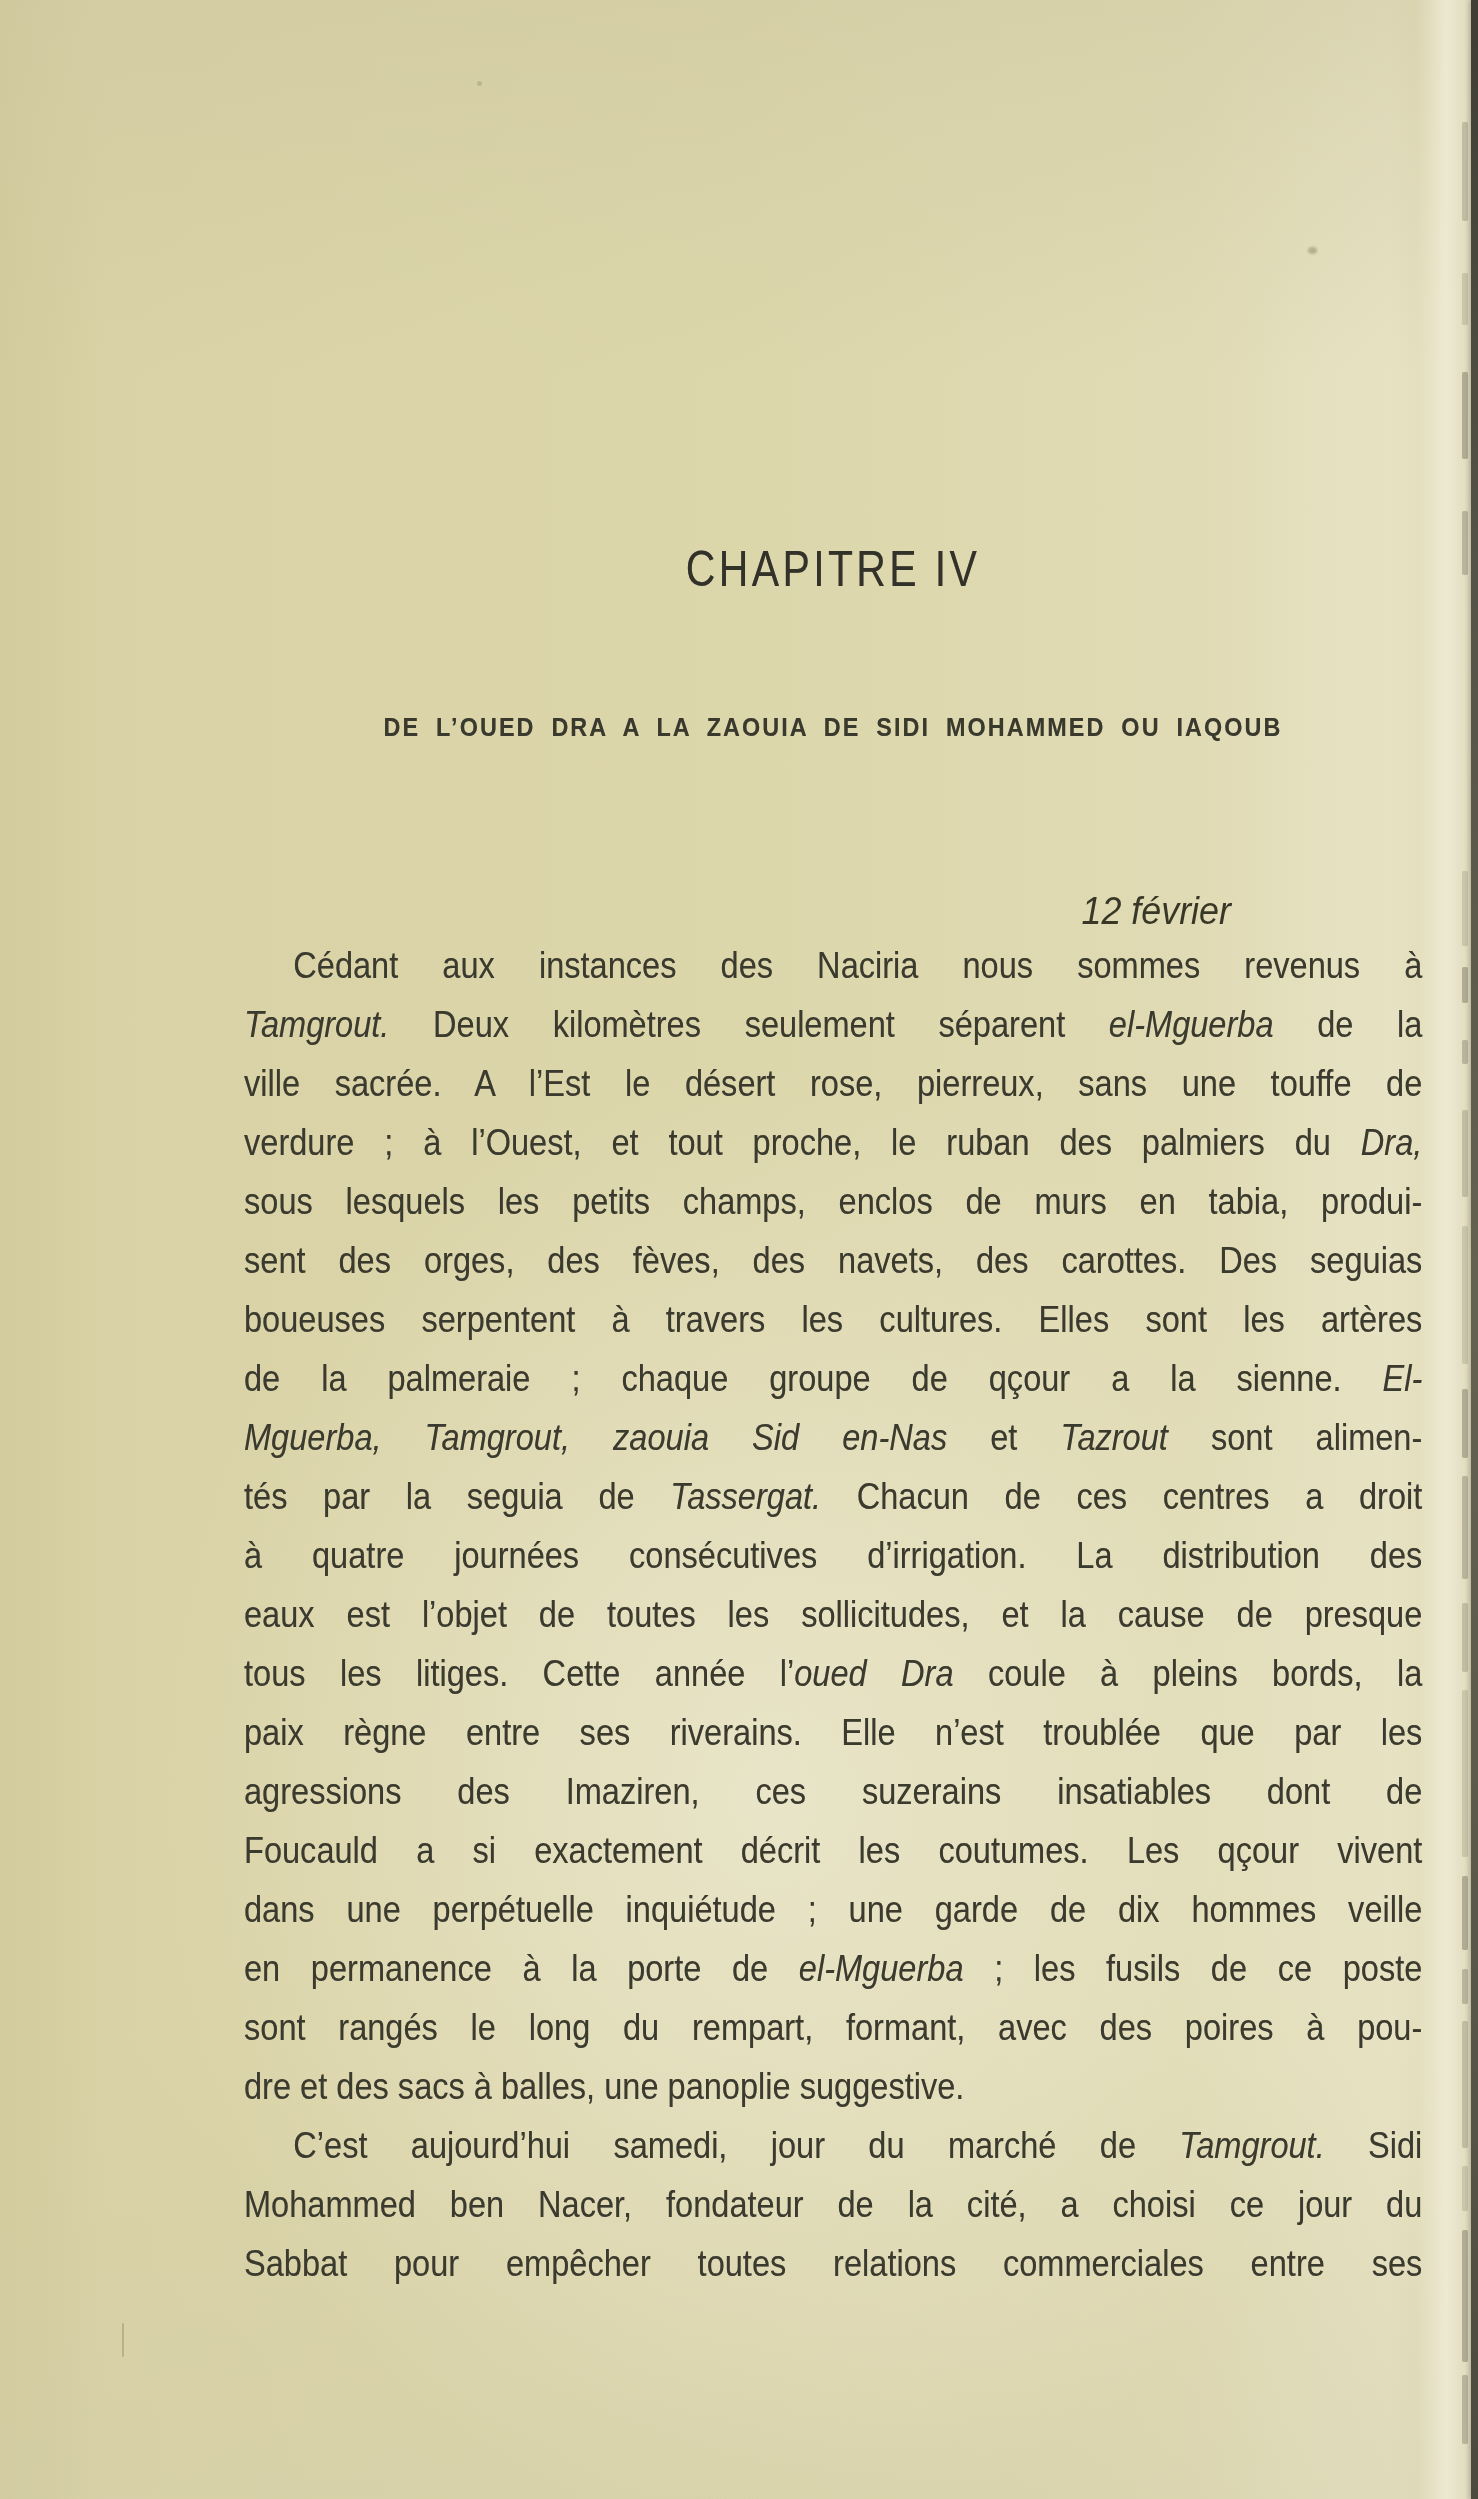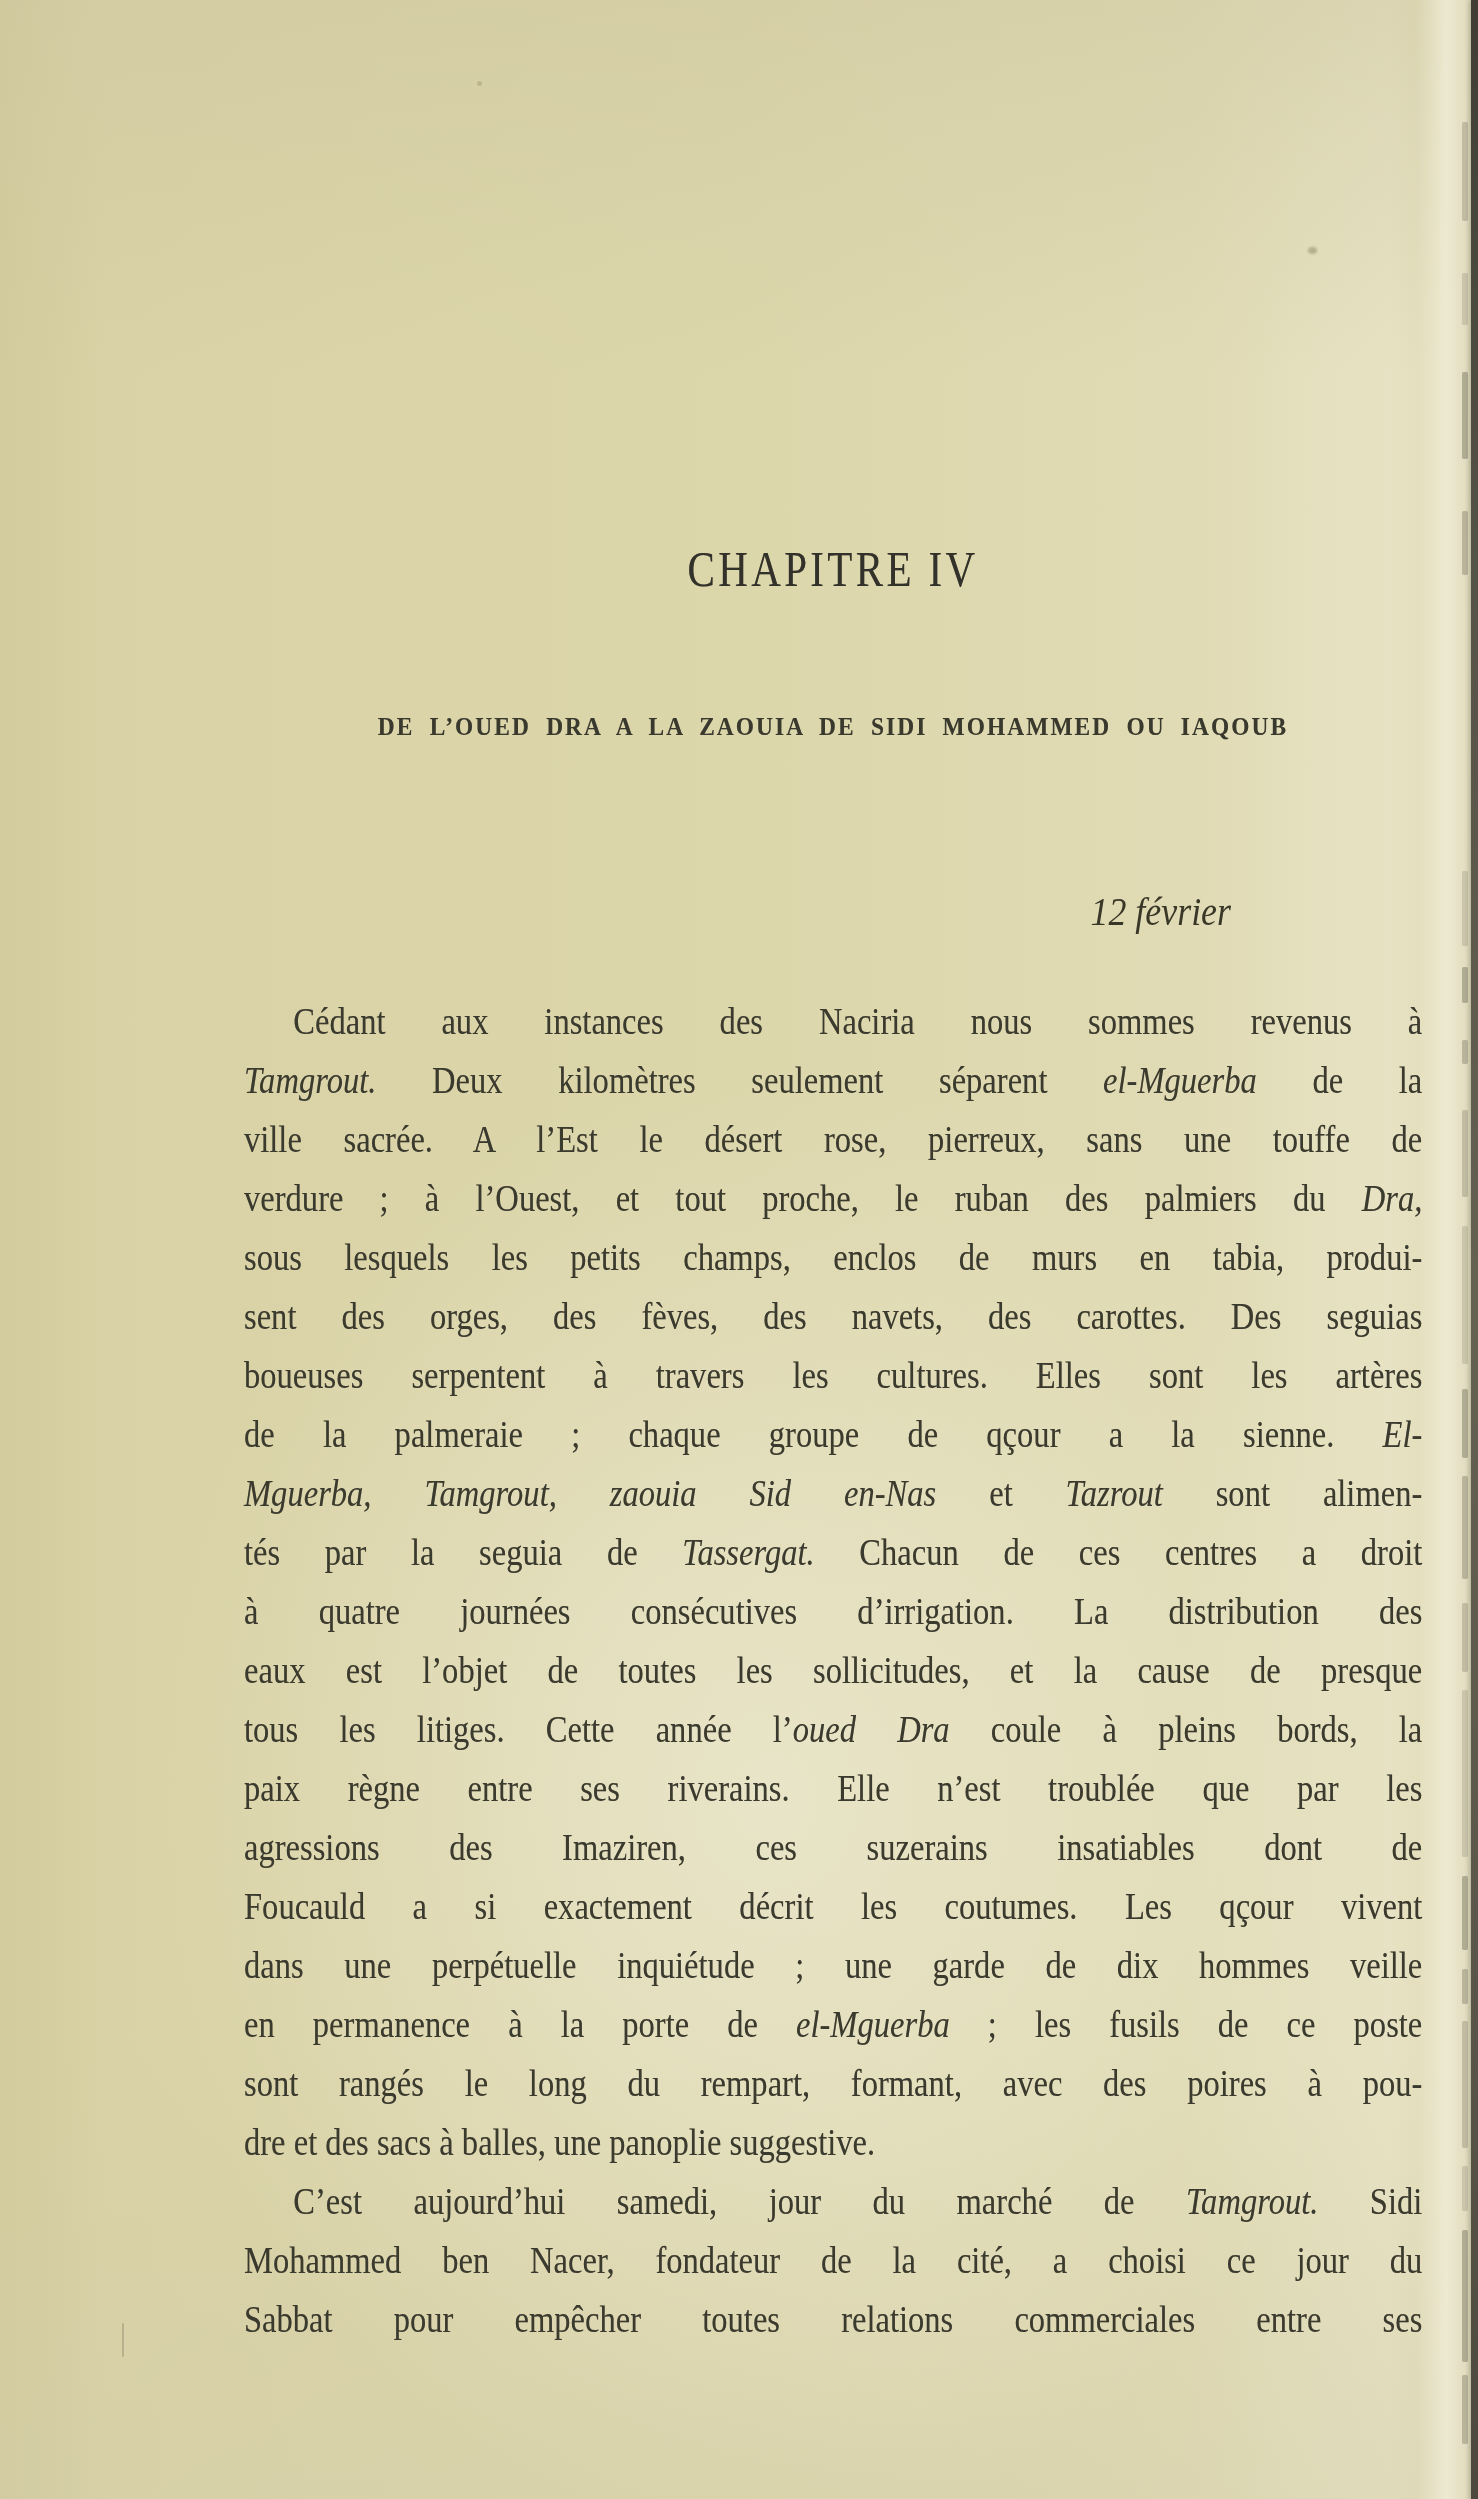--- a/index.html
+++ b/index.html
@@ -2,21 +2,21 @@
 <html style="font-size:9.3px"><head>
 <meta charset="utf-8">
 <style>
   html, body { margin: 0; padding: 0; background: #b8b28c; }
 
   .page {
     position: relative;
     width: 1479px;
     height: 2500px;
     overflow: hidden;
-    font-family: Liberation Serif, serif;
+    font-family: Liberation Sans, sans-serif;
     background:
       radial-gradient(60% 42% at 52% 72%, rgba(235,231,205,0.85) 0%, rgba(235,231,205,0) 70%),
       linear-gradient(180deg, rgba(205,198,160,0.45) 0%, rgba(205,198,160,0) 15%, rgba(205,198,160,0) 82%, rgba(210,204,170,0.35) 100%),
       linear-gradient(90deg, #d2cb9d 0%, #d9d2a6 7%, #dcd6ab 50%, #e0dbb4 80%, #e7e2c3 94%, #ddd7af 100%);
   }
 
   
   .edge-highlight {
     position: absolute; top: 0; left: 1416px; width: 55px; height: 100%;
     background: linear-gradient(90deg, rgba(238,234,212,0) 0%, rgba(240,236,215,0.85) 55%, rgba(224,218,188,0.95) 100%);
@@ -62,21 +62,21 @@
   .date-line {
     position: absolute; left: 244px; width: 987px; top: 889px;
     text-align: right;
     font-style: italic;
     font-size: 39px;
     color: #393828;
     transform: scaleX(0.92); transform-origin: 100% 50%;
   }
 
   .body-text {
-    position: absolute; left: 244px; top: 992px; width: 1178px;
+    position: absolute; left: 244px; top: 936px; width: 1178px;
     color: #3b3a2e;
   }
   .line {
     width: 1339px;
     transform: scaleX(0.88); transform-origin: 0 50%;
     font-size: 37px;
     height: 59px; line-height: 59px;
     text-align: justify; text-align-last: justify;
     white-space: nowrap;
     text-shadow: 0 0 0.6px rgba(59,58,46,0.35);

